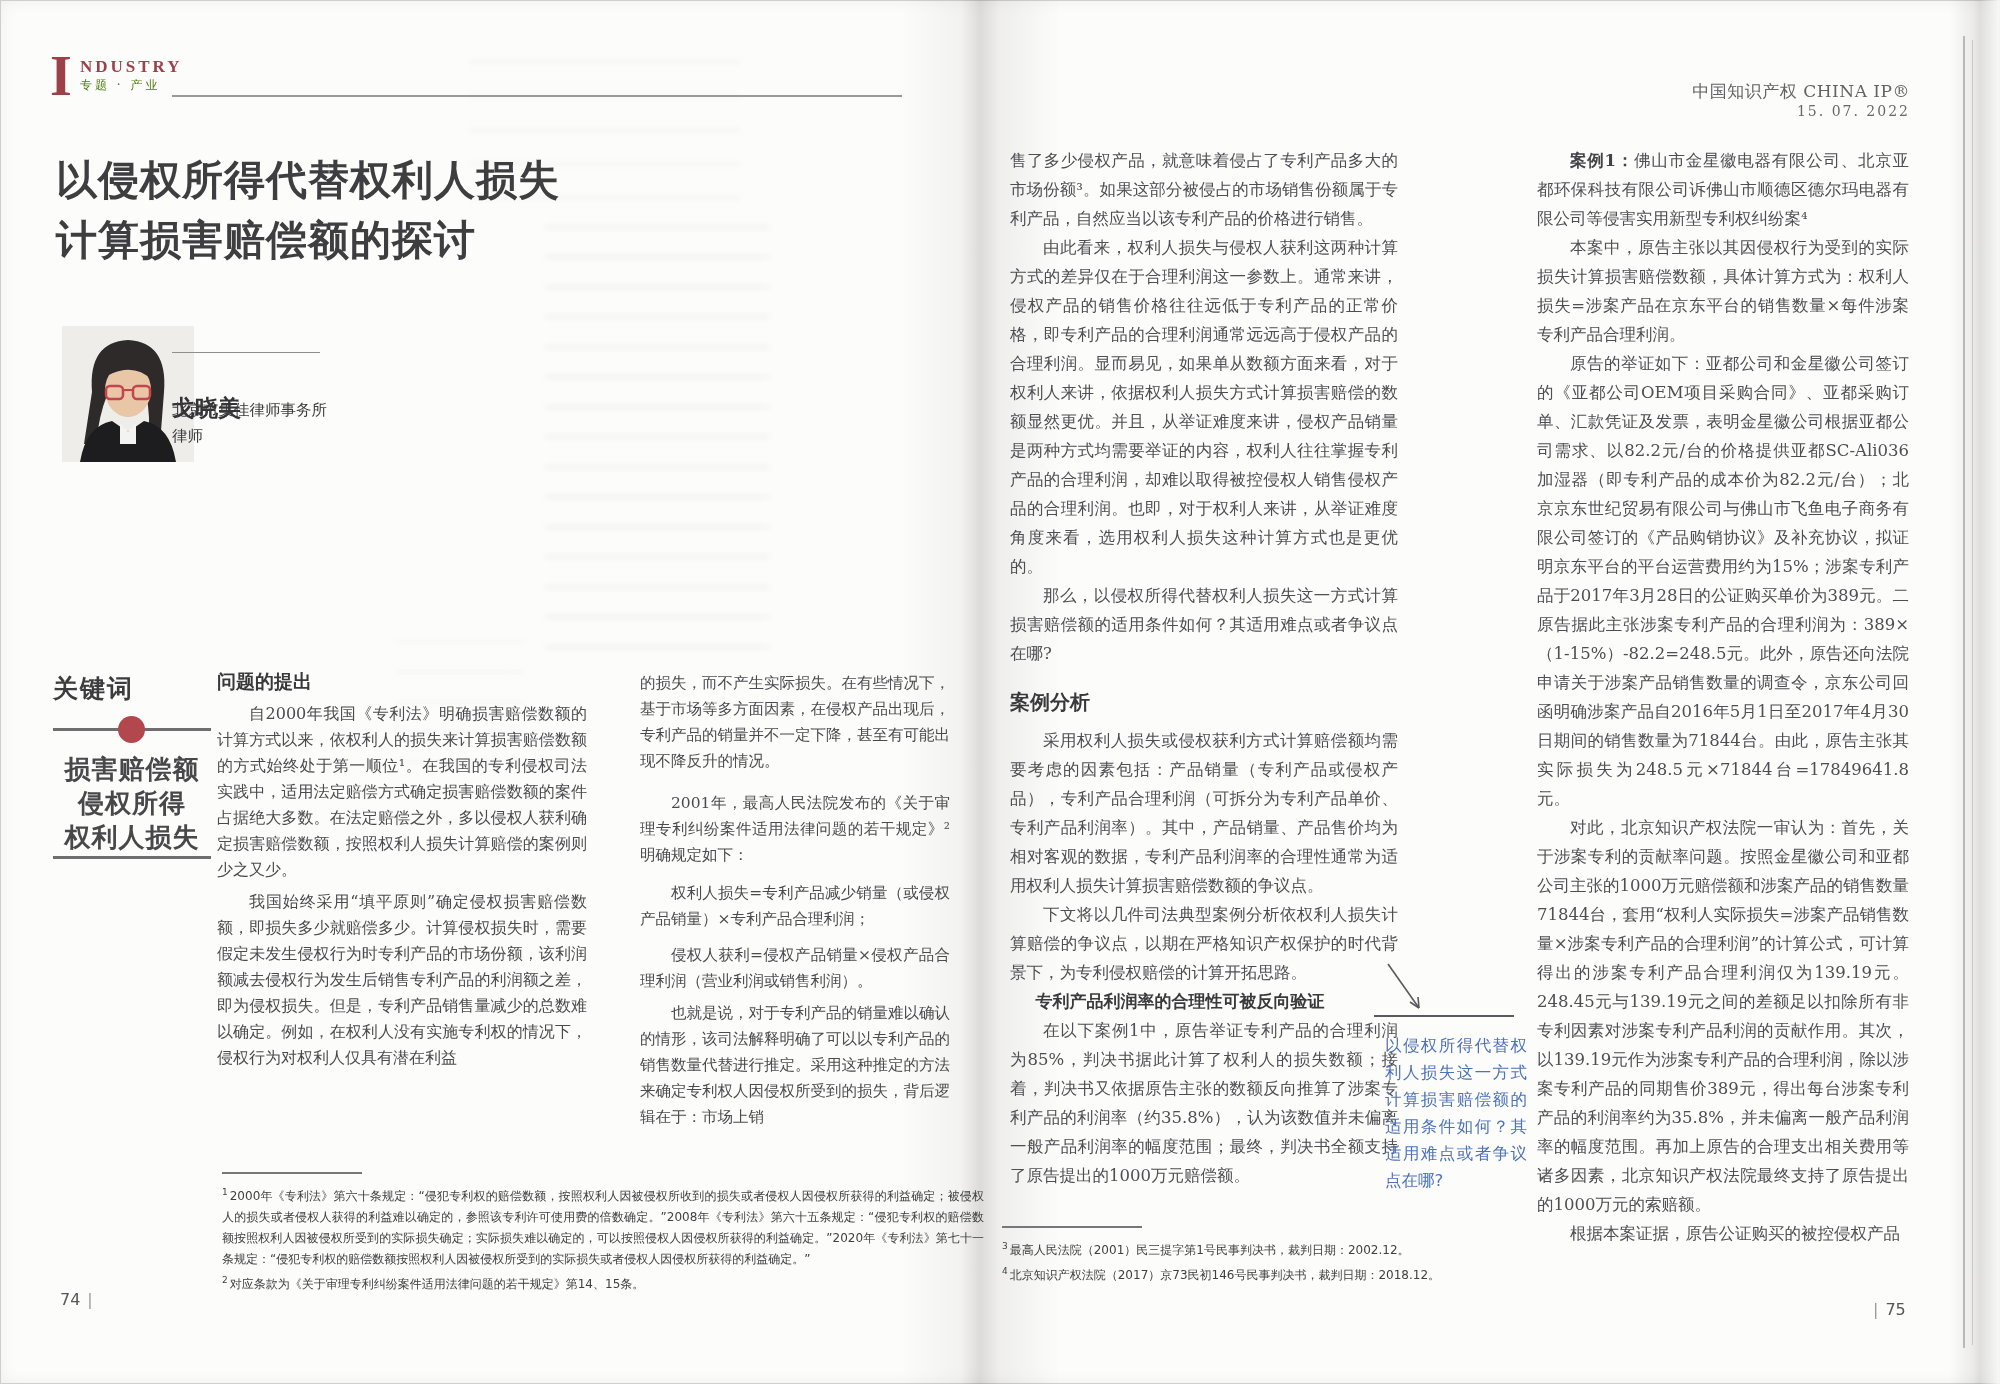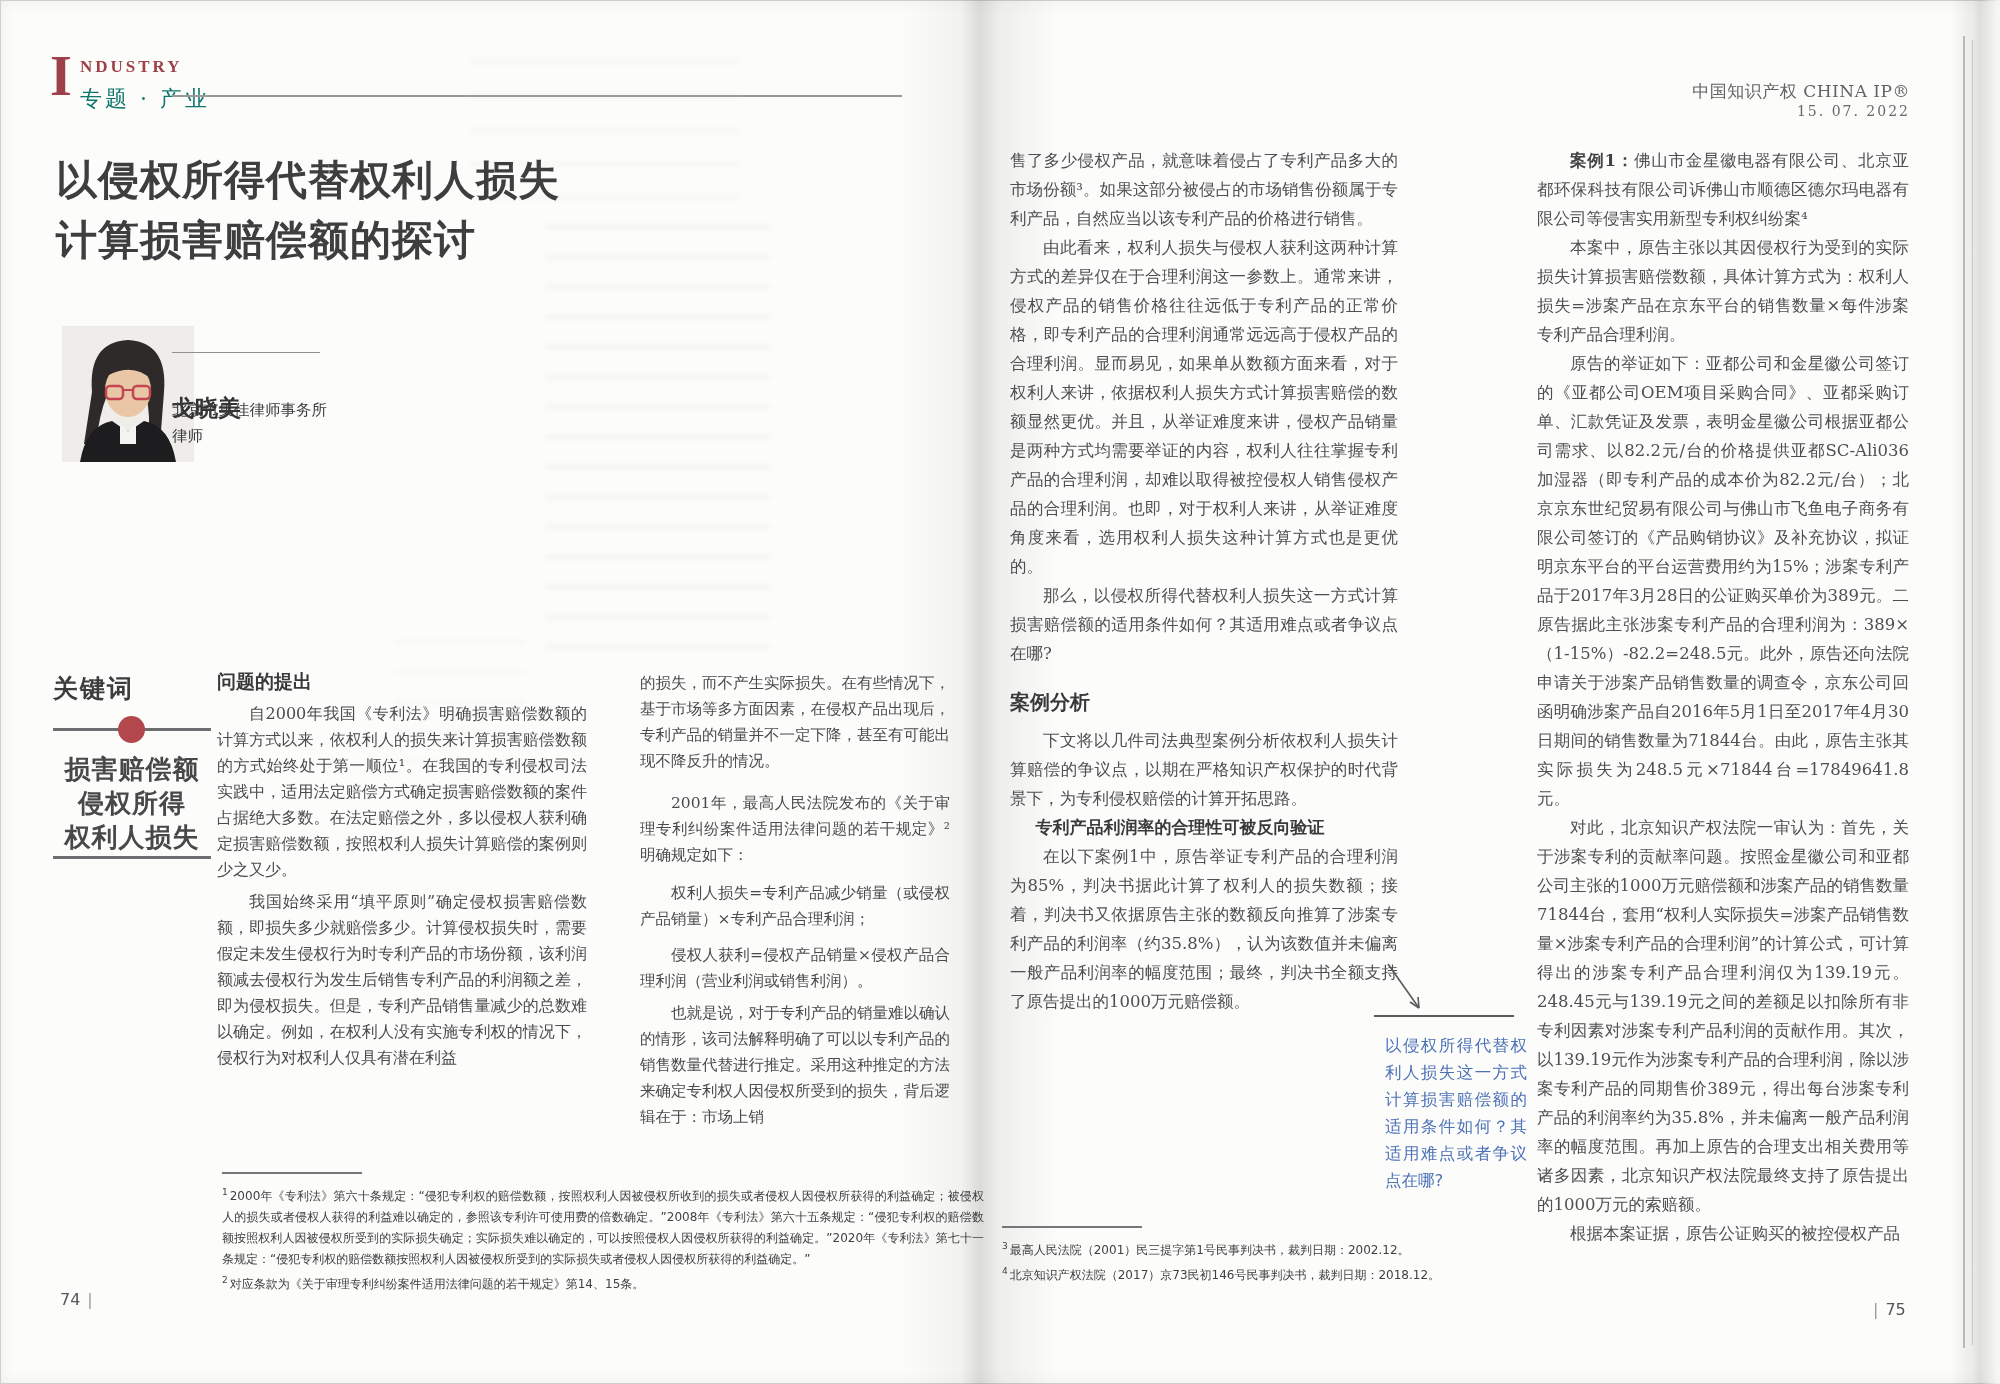--- a/index.html
+++ b/index.html
@@ -6,21 +6,21 @@
   .canvas{position:relative;width:2000px;height:1384px;background:#fcfcfa;overflow:hidden;
           box-shadow:inset 0 0 0 1px #cfcfcc, inset 0 0 18px rgba(0,0,0,.06);
           font-family:"DejaVu Serif","Liberation Serif",serif;}
   .abs{position:absolute;}
 
   
   .ind-initial{left:50px;top:52px;font-family:"Liberation Serif",serif;font-size:56px;line-height:48px;
                font-weight:bold;color:#9d4049;}
   .ind-word{left:80px;top:57px;font-family:"Liberation Serif",serif;font-size:17px;letter-spacing:3px;
             color:#9d4049;font-weight:600;}
-  .ind-section{left:80px;top:84px;font-size:22px;letter-spacing:3px;color:#0f766e;}
+  .ind-section{left:80px;top:77px;font-size:12px;letter-spacing:3px;color:#4d7c0f;}
   .header-rule{left:172px;top:95px;width:730px;height:2px;background:#9a9a98;}
   .mag-name{left:1600px;top:80px;width:310px;text-align:right;font-size:17px;color:#636366;letter-spacing:.5px;}
   .mag-date{left:1600px;top:103px;width:310px;text-align:right;font-size:14px;color:#68686b;letter-spacing:2px;}
 
   
   .title{left:56px;top:150px;width:700px;font-family:"DejaVu Sans","Liberation Sans",sans-serif;
          font-weight:bold;font-size:41px;line-height:60px;color:#3e3d40;letter-spacing:1px;}
   .author-photo{left:62px;top:326px;width:132px;height:136px;}
   .author-rule{left:172px;top:352px;width:148px;height:1px;background:#8f8f8f;}
   .author-name{left:172px;top:365px;font-family:"DejaVu Sans","Liberation Sans",sans-serif;
@@ -169,20 +169,21 @@
   <div>
 
     <div class="abs mag-name">中国知识产权 CHINA IP®</div>
     <div class="abs mag-date">15. 07. 2022</div>
 
     <div class="col col-r1">
       <p class="noind">售了多少侵权产品，就意味着侵占了专利产品多大的市场份额³。如果这部分被侵占的市场销售份额属于专利产品，自然应当以该专利产品的价格进行销售。</p>
       <p>由此看来，权利人损失与侵权人获利这两种计算方式的差异仅在于合理利润这一参数上。通常来讲，侵权产品的销售价格往往远低于专利产品的正常价格，即专利产品的合理利润通常远远高于侵权产品的合理利润。显而易见，如果单从数额方面来看，对于权利人来讲，依据权利人损失方式计算损害赔偿的数额显然更优。并且，从举证难度来讲，侵权产品销量是两种方式均需要举证的内容，权利人往往掌握专利产品的合理利润，却难以取得被控侵权人销售侵权产品的合理利润。也即，对于权利人来讲，从举证难度角度来看，选用权利人损失这种计算方式也是更优的。</p>
       <p>那么，以侵权所得代替权利人损失这一方式计算损害赔偿额的适用条件如何？其适用难点或者争议点在哪?</p>
       <div class="mid-head">案例分析</div>
+      <p>采用权利人损失或侵权获利方式计算赔偿额均需要考虑的因素包括：产品销量（专利产品或侵权产品），专利产品合理利润（可拆分为专利产品单价、专利产品利润率）。其中，产品销量、产品售价均为相对客观的数据，专利产品利润率的合理性通常为适用权利人损失计算损害赔偿数额的争议点。</p>
       <p>下文将以几件司法典型案例分析依权利人损失计算赔偿的争议点，以期在严格知识产权保护的时代背景下，为专利侵权赔偿的计算开拓思路。</p>
       <div class="sub-head">专利产品利润率的合理性可被反向验证</div>
       <p>在以下案例1中，原告举证专利产品的合理利润为85%，判决书据此计算了权利人的损失数额；接着，判决书又依据原告主张的数额反向推算了涉案专利产品的利润率（约35.8%），认为该数值并未偏离一般产品利润率的幅度范围；最终，判决书全额支持了原告提出的1000万元赔偿额。</p>
     </div>
 
     <svg class="abs anno-arrow" width="150" height="66" viewBox="0 0 150 66">
       <line x1="16" y1="6" x2="47" y2="50" stroke="#5a5a5c" stroke-width="1.6"></line>
       <path d="M47,50 L38,44 M47,50 L46,39" stroke="#5a5a5c" stroke-width="1.6" fill="none"></path>
       <line x1="2" y1="58" x2="142" y2="58" stroke="#5a5a5c" stroke-width="2"></line>
     </svg>

